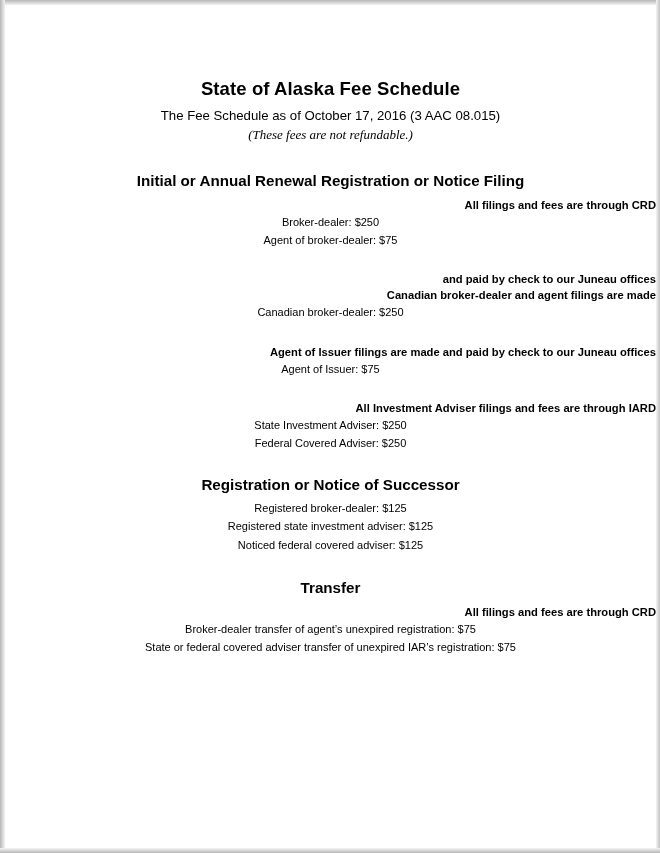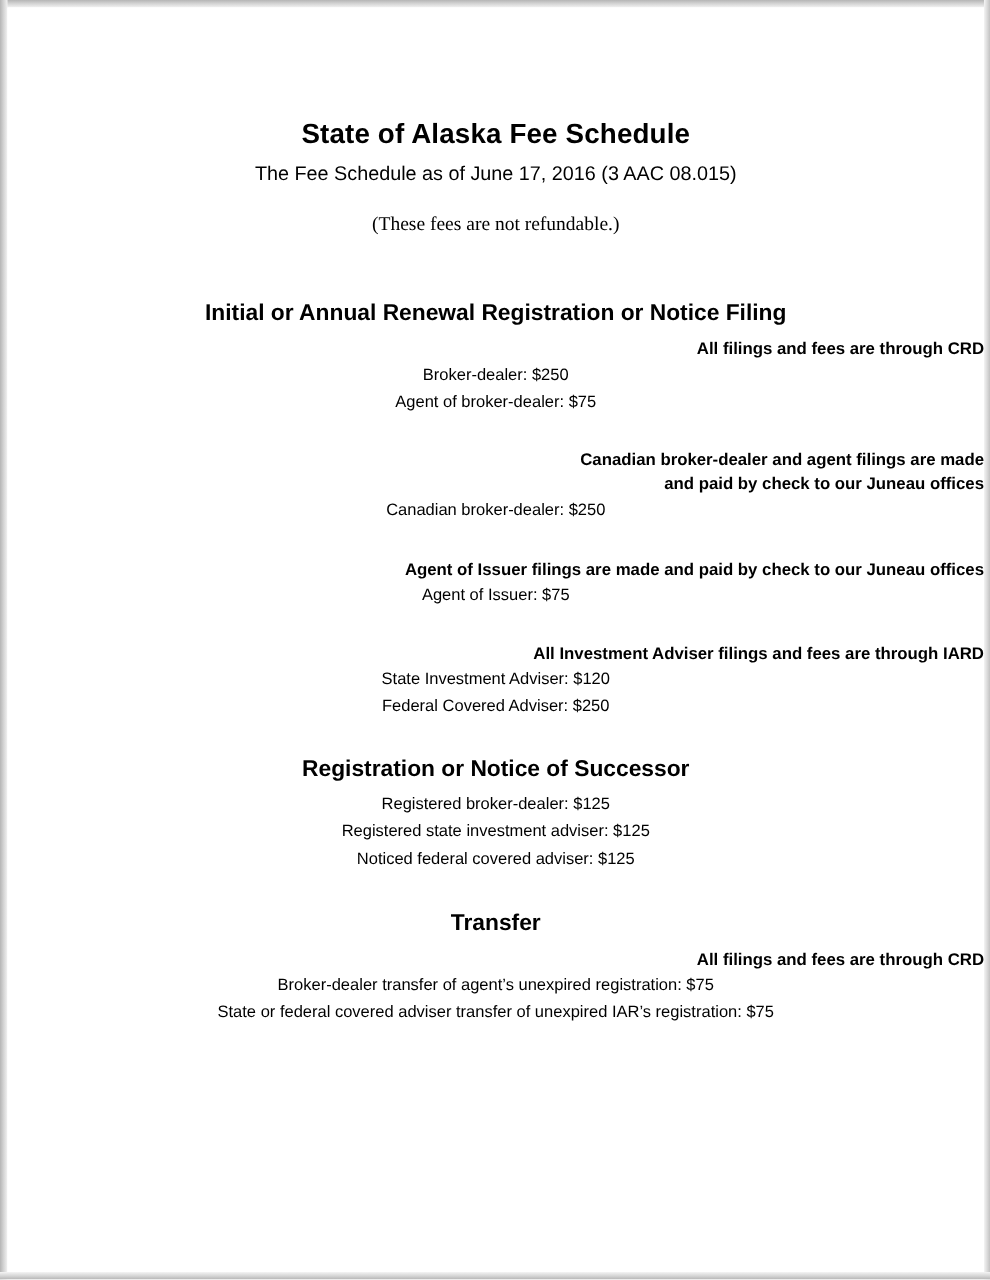--- a/index.html
+++ b/index.html
@@ -67,23 +67,24 @@
     margin: 0;
   }
   .doc-subtitle {
     font-size: 13.2px;
     font-weight: normal;
     line-height: 19px;
     margin: 6px 0 0 0;
   }
   .doc-note {
     font-family: "Liberation Serif", serif;
+    font-style: italic;
     font-size: 13px;
     line-height: 16px;
-    margin: 16px;
+    margin: 2px;
   }
 
   .section {
     margin: 0;
   }
   .section-heading {
     font-size: 15.2px;
     font-weight: bold;
     line-height: 20px;
     margin: 0;
@@ -119,52 +120,52 @@
 <div id="page-frame">
   <div id="page-shadow-top"></div>
   <div id="page-shadow-left"></div>
   <div id="page-shadow-right"></div>
   <div id="page-shadow-bottom"></div>
 
   <div id="page-surface">
     <div class="doc-body">
 
       <h1 class="doc-title">State of Alaska Fee Schedule</h1>
-      <p class="doc-subtitle">The Fee Schedule as of June 17, 2016 (3 AAC 08.015)</p>
+      <p class="doc-subtitle">The Fee Schedule as of October 17, 2016 (3 AAC 08.015)</p>
       <p class="doc-note">(These fees are not refundable.)</p>
 
       <div id="sections-container">
           <div class="gap-sec-1"></div>
           <div class="section">
             <h2 class="section-heading">Initial or Annual Renewal Registration or Notice Filing</h2>
             <div class="gap-head-sub"></div>
             <div>
               <p class="sublabel">All filings and fees are through CRD</p>
               <div class="gap-sub-items"></div>
               <p class="fee-line">Broker-dealer: $250</p>
               <p class="fee-line">Agent of broker-dealer: $75</p>
             </div>
             <div class="gap-block"></div>
             <div>
+              <p class="sublabel">and paid by check to our Juneau offices</p>
               <p class="sublabel">Canadian broker-dealer and agent filings are made</p>
-              <p class="sublabel">and paid by check to our Juneau offices</p>
               <div class="gap-sub-items"></div>
               <p class="fee-line">Canadian broker-dealer: $250</p>
             </div>
             <div class="gap-block"></div>
             <div>
               <p class="sublabel">Agent of Issuer filings are made and paid by check to our Juneau offices</p>
               <div class="gap-sub-items"></div>
               <p class="fee-line">Agent of Issuer: $75</p>
             </div>
             <div class="gap-block"></div>
             <div>
               <p class="sublabel">All Investment Adviser filings and fees are through IARD</p>
               <div class="gap-sub-items"></div>
-              <p class="fee-line">State Investment Adviser: $120</p>
+              <p class="fee-line">State Investment Adviser: $250</p>
               <p class="fee-line">Federal Covered Adviser: $250</p>
             </div>
           </div>
           <div class="gap-successor"></div>
           <div class="section">
             <h2 class="section-heading">Registration or Notice of Successor</h2>
             <div class="gap-successor-items"></div>
             <div>
               <p class="fee-line">Registered broker-dealer: $125</p>
               <p class="fee-line">Registered state investment adviser: $125</p>

